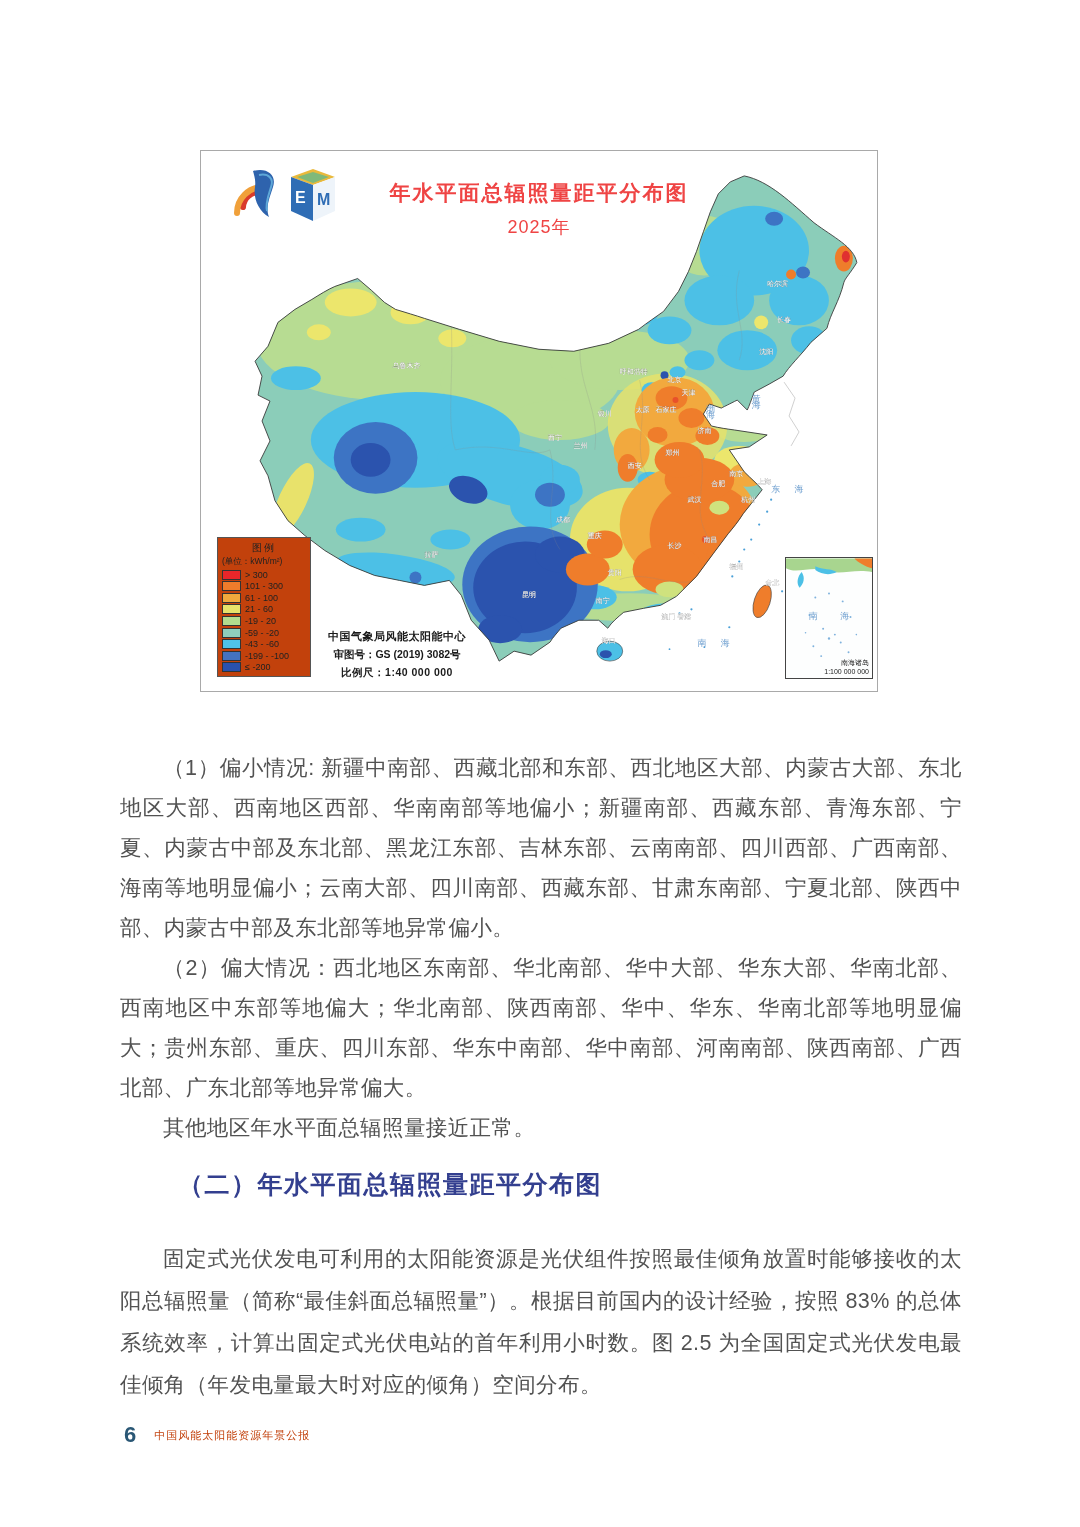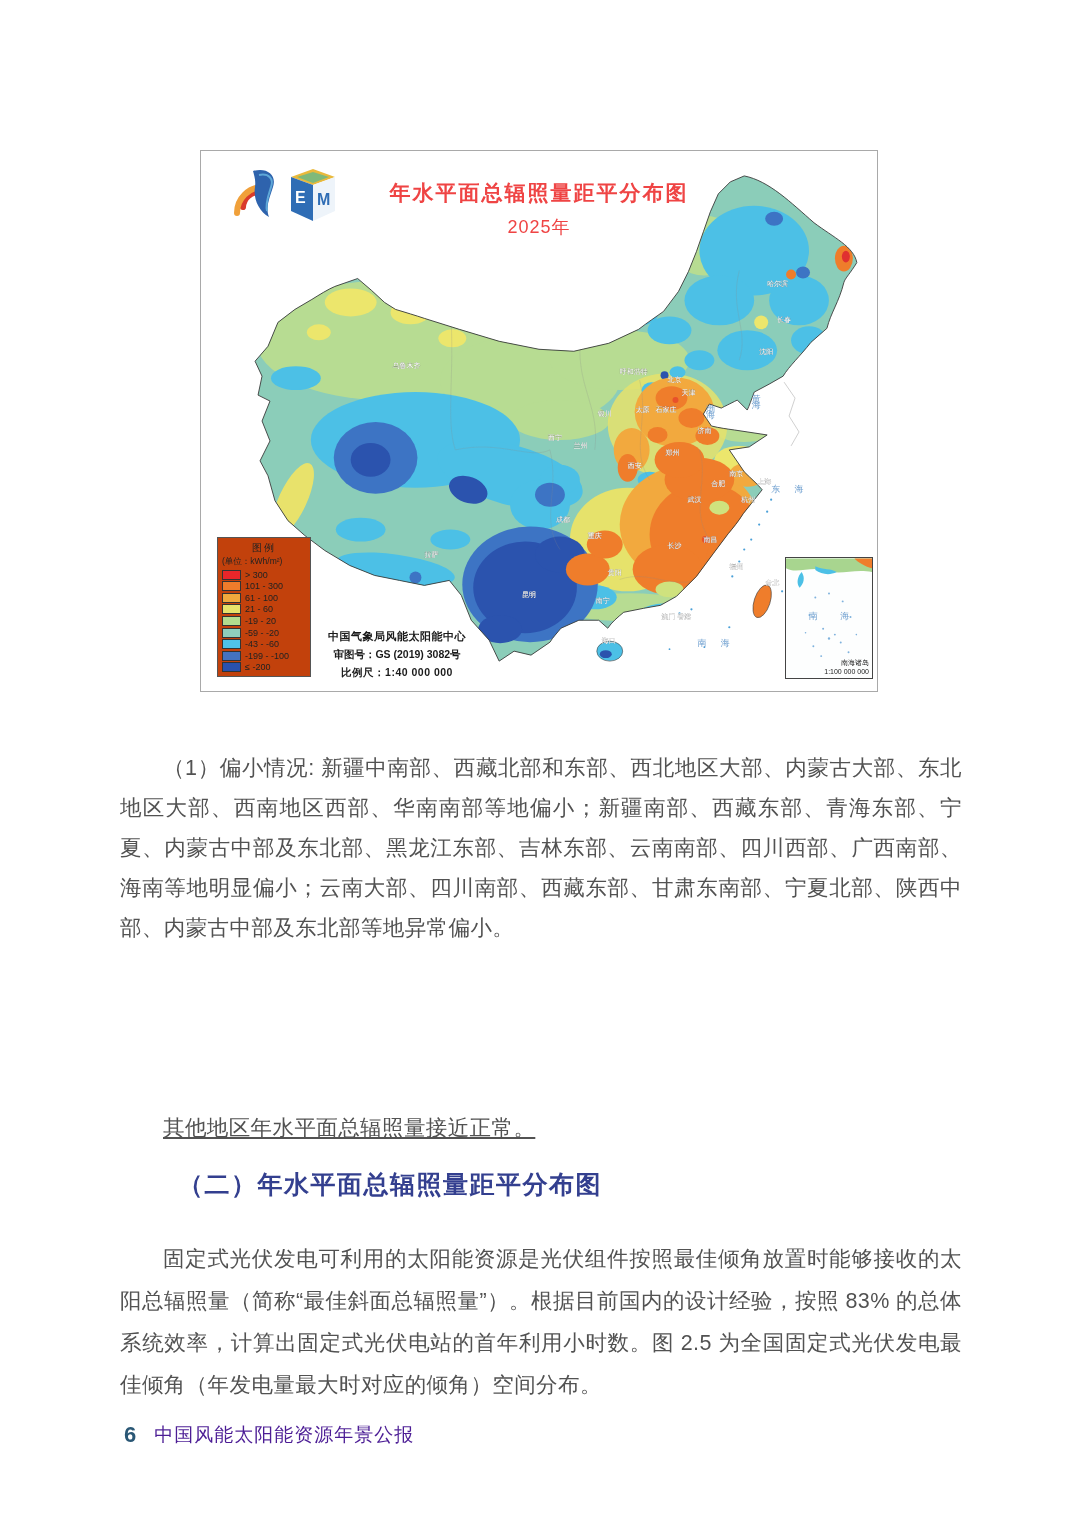--- a/index.html
+++ b/index.html
@@ -45,30 +45,30 @@
   
   .caption{
     position:absolute;left:0;right:0;top:698px;margin:0;text-align:center;
     color:#7e7e7e;font-size:20px;letter-spacing:0.5px;
   }
   .col{position:absolute;left:120px;width:842px;}
   p.bodytext{
     margin:0;font-size:21.5px;line-height:40px;color:#525252;
     text-align:justify;text-indent:2em;letter-spacing:0.4px;
   }
-  #p1{top:748px;} #p2{top:948px;} #p3{top:1108px;text-decoration:underline;}
+  #p1{top:748px;} #p2{top:948px;} #p3{top:1108px;}
   .section-heading{
     position:absolute;left:178px;top:1168px;margin:0;
     font-size:25px;font-weight:bold;color:#333f8f;letter-spacing:1.5px;
   }
   #p4{top:1238px;line-height:42px;}
   
   .page-footer{position:absolute;left:124px;top:1422px;display:flex;align-items:center;}
   .page-num{font-size:22px;font-weight:bold;color:#2a5775;}
-  .footer-doc-title{font-size:19px;color:#4c1d95;margin-left:18px;letter-spacing:1px;}
+  .footer-doc-title{font-size:11px;color:#c2410c;margin-left:18px;letter-spacing:1px;}
   
   text.city{font-size:7px;fill:#ffffff;font-family:"Liberation Sans","DejaVu Sans",sans-serif;paint-order:stroke;stroke:#777777;stroke-width:0.25px;}
   text.sea{font-size:9px;fill:#6d9ecf;font-family:"Liberation Sans","DejaVu Sans",sans-serif;letter-spacing:6px;}
 </style>
 </head>
 <body>
 
 <div class="page">
 
   <figure class="map-figure">
@@ -378,20 +378,21 @@
         <div class="inset-caption">
           <span>南海诸岛</span><br>
           <span>1:100 000 000</span>
         </div>
       </div>
     </div>
   </figure>
 
 
   <p id="p1" class="bodytext col">（1）偏小情况: 新疆中南部、西藏北部和东部、西北地区大部、内蒙古大部、东北地区大部、西南地区西部、华南南部等地偏小；新疆南部、西藏东部、青海东部、宁夏、内蒙古中部及东北部、黑龙江东部、吉林东部、云南南部、四川西部、广西南部、海南等地明显偏小；云南大部、四川南部、西藏东部、甘肃东南部、宁夏北部、陕西中部、内蒙古中部及东北部等地异常偏小。</p>
+  <p id="p2" class="bodytext col">（2）偏大情况：西北地区东南部、华北南部、华中大部、华东大部、华南北部、西南地区中东部等地偏大；华北南部、陕西南部、华中、华东、华南北部等地明显偏大；贵州东部、重庆、四川东部、华东中南部、华中南部、河南南部、陕西南部、广西北部、广东北部等地异常偏大。</p>
   <p id="p3" class="bodytext col">其他地区年水平面总辐照量接近正常。</p>
 
   <h2 class="section-heading">（二）年水平面总辐照量距平分布图</h2>
 
   <p id="p4" class="bodytext col">固定式光伏发电可利用的太阳能资源是光伏组件按照最佳倾角放置时能够接收的太阳总辐照量（简称“最佳斜面总辐照量”）。根据目前国内的设计经验，按照 83% 的总体系统效率，计算出固定式光伏电站的首年利用小时数。图 2.5 为全国固定式光伏发电最佳倾角（年发电量最大时对应的倾角）空间分布。</p>
 
   <footer class="page-footer">
     <span class="page-num">6</span>
     <span class="footer-doc-title">中国风能太阳能资源年景公报</span>
   </footer>

